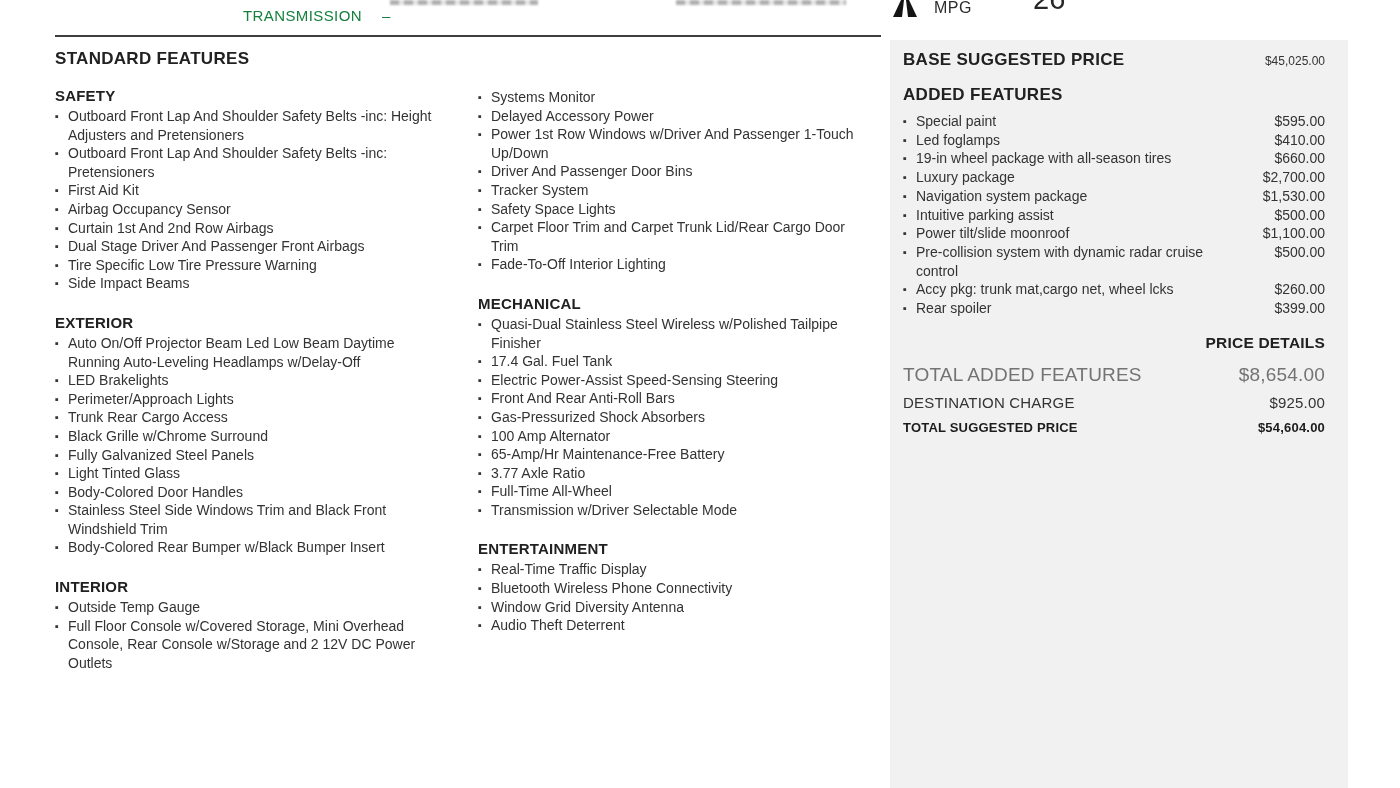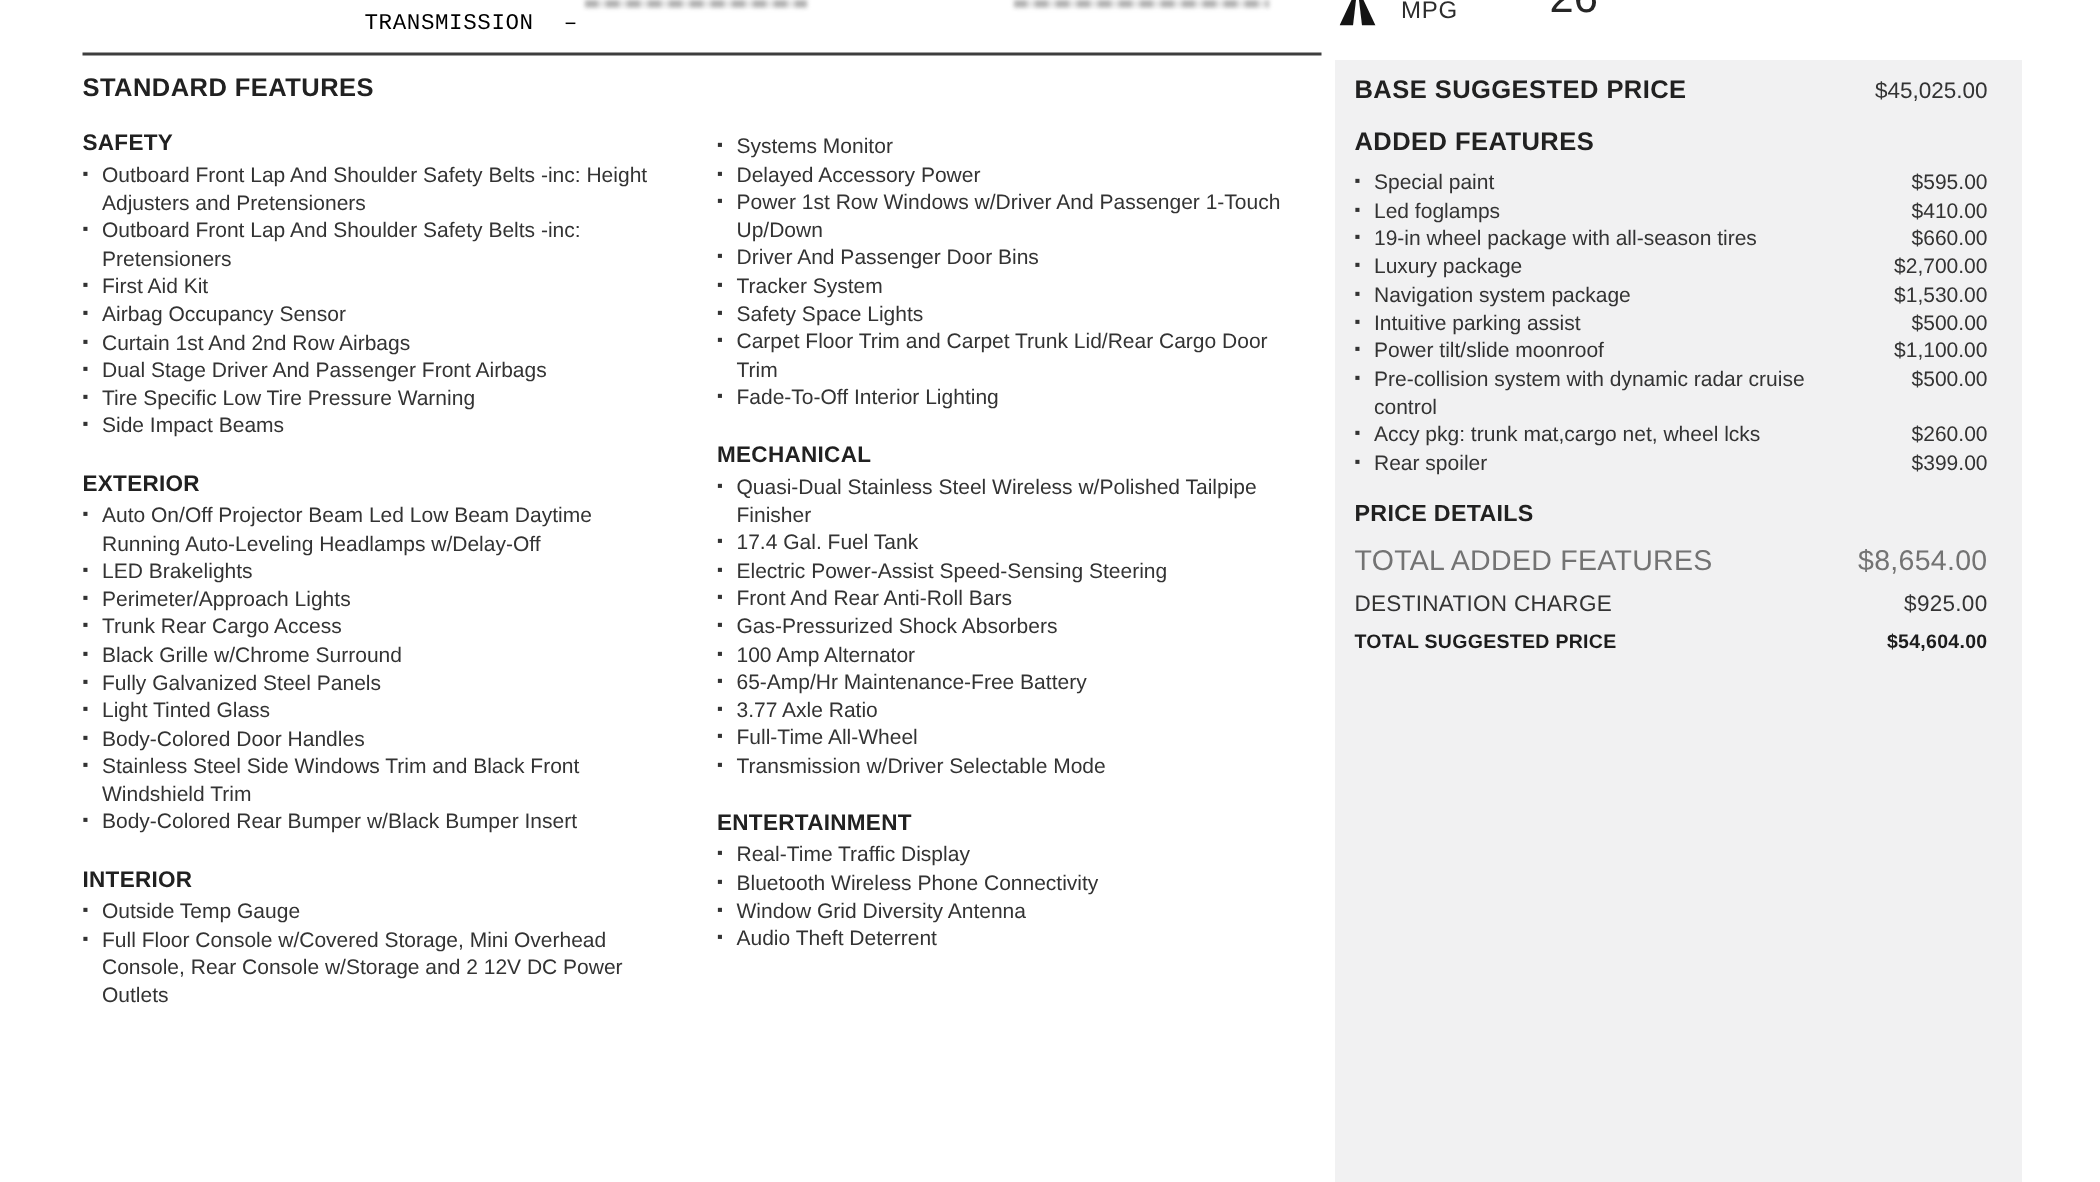--- a/index.html
+++ b/index.html
@@ -13,21 +13,21 @@
   .top-remnant {
     position:absolute; top:0; height:5px;
     background:repeating-linear-gradient(90deg,#8f8f8f 0 9px,#d9d9d9 9px 14px);
     filter:blur(1.3px); opacity:.7;
   }
   #remnant-1 { left:390px; width:148px; }
   #remnant-2 { left:676px; width:170px; }
 
   .transmission-line {
     position:absolute; left:243px; top:7px; display:flex; gap:20px;
-    font-size:15px; letter-spacing:.4px; color:#000000;font-family:Liberation Mono, monospace;
+    font-size:15px; letter-spacing:.4px; color:#15803d;
   }
 
   .mpg-icon   { position:absolute; left:893px; top:0; }
   .mpg-label  { position:absolute; left:934px; top:-1px; font-size:16px; letter-spacing:.5px; color:#2c2c2c; }
   .mpg-value  { position:absolute; left:1033px; top:-17px; font-size:29px; color:#262626; }
 
   .rule { position:absolute; left:55px; top:35px; width:826px; height:2px; background:#3e3e3e; }
 
   
   .sf { position:absolute; left:55px; top:49px; width:825px; }
@@ -42,27 +42,27 @@
   li.feature::before { content:"▪"; position:absolute; left:0; top:0; font-size:11px; color:#333333; }
 
   
   .panel {
     position:absolute; left:890px; top:40px; width:458px; height:764px;
     background:#f1f1f2; box-sizing:border-box; padding:10px 23px 0 13px;
   }
   .row { display:flex; align-items:baseline; }
   .price { margin-left:auto; white-space:nowrap; }
   .base-label  { font-size:17px; font-weight:bold; letter-spacing:.3px; color:#212121; }
-  .base-price  { font-size:15px; color:#333333; }
+  .base-price  { font-size:12px; color:#333333; }
   .af-title { font-size:17px; font-weight:bold; letter-spacing:.3px; color:#212121; margin-top:15px; margin-bottom:7px; }
   .af-row { display:flex; align-items:flex-start; font-size:14px; line-height:18.7px; color:#333333; }
   .af-name { position:relative; padding-left:13px; max-width:318px; }
   .af-name::before { content:"▪"; position:absolute; left:0; top:0; font-size:11px; }
   .af-price { margin-left:auto; white-space:nowrap; }
-  .pd-title { font-size:15.5px; font-weight:bold; letter-spacing:.2px; color:#212121; margin-top:16px; }
+  .pd-title { font-size:15.5px; font-weight:bold; letter-spacing:.2px; color:#212121; margin-top:16px;text-align:right; }
   .total-row { margin-top:12px; font-size:19px; letter-spacing:.2px; color:#737373; }
   .dest-row  { margin-top:8px;  font-size:15px; letter-spacing:.2px; color:#333333; }
   .grand-row { margin-top:9px;  font-size:13px; font-weight:bold; letter-spacing:.2px; color:#1c1c1c; }
 </style>
 </head>
 <body>
 
 <div id="remnant-1" class="top-remnant"></div>
 <div id="remnant-2" class="top-remnant"></div>
 

